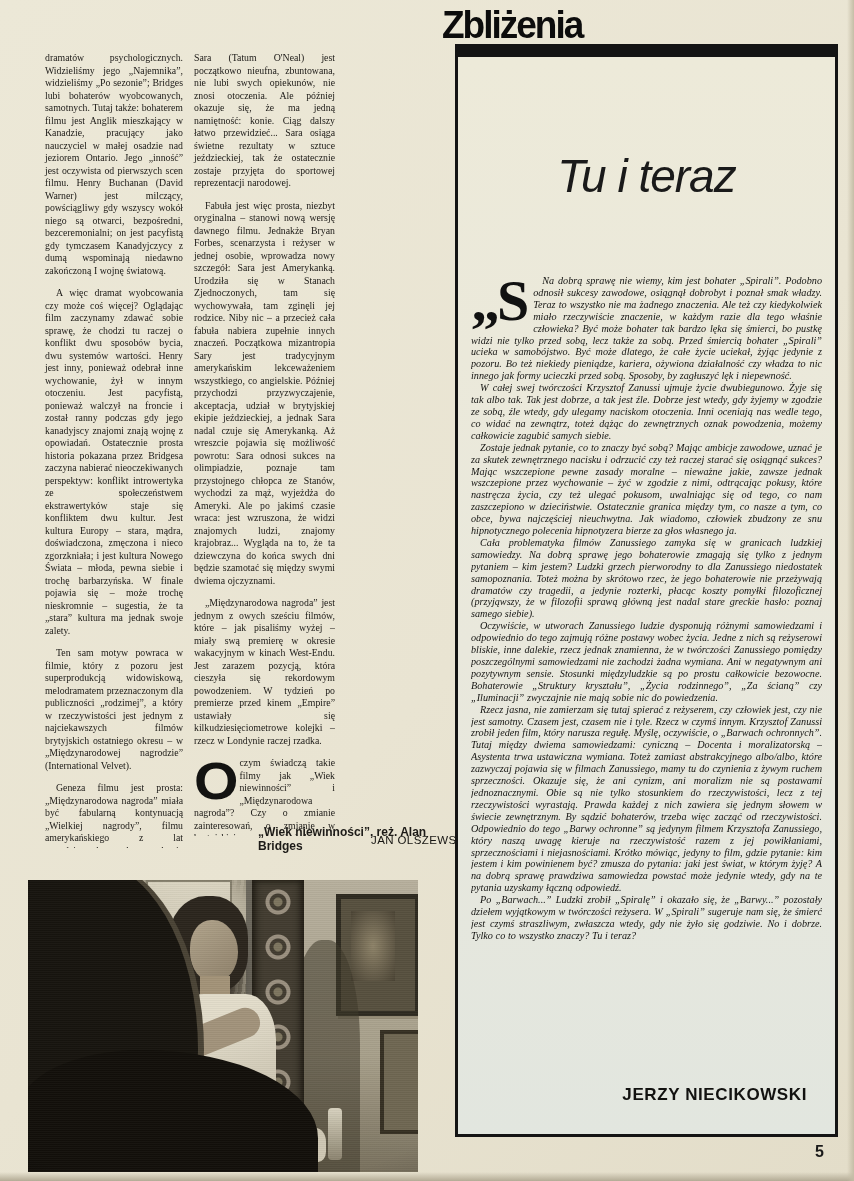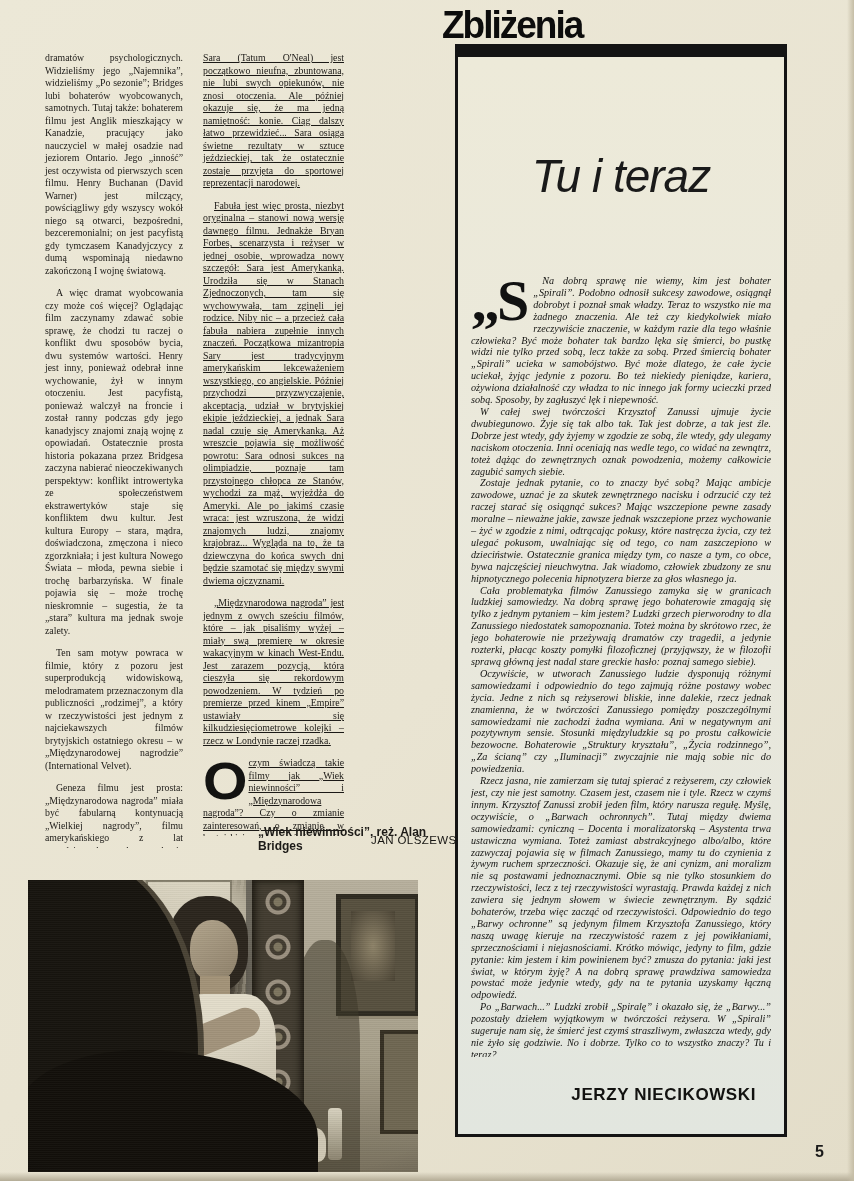--- a/index.html
+++ b/index.html
@@ -20,21 +20,21 @@
     background:linear-gradient(90deg,#0000,#c5bda6);}
   .logo{
     position:absolute;left:442px;top:5px;
     font-family:"Liberation Sans",sans-serif;font-weight:bold;
     font-size:37px;letter-spacing:-2px;color:#0c0c0c;
     transform:scaleY(1.04);
   }
   
   .col{position:absolute;top:42px;overflow:hidden;color:#1b1916;}
   .col-left{left:35px;width:158px;height:806px;}
-  .col-mid{left:193px;width:161px;height:794px;text-decoration:underline;}
+  .col-mid{left:184px;width:161px;height:794px;}
   .para{
     margin:10px;text-align:justify;
     font-size:9.8px;line-height:12.5px;text-indent:11px;
     word-spacing:.2px;
   }
   .col .plist:first-child p:first-child{text-indent:0;}
   .dropcap-o{
     float:left;
     font-family:"Liberation Sans",sans-serif;font-weight:bold;
     font-size:52px;line-height:42px;
@@ -52,21 +52,21 @@
     font-family:"Liberation Sans",sans-serif;font-weight:normal;
     font-size:11.5px;letter-spacing:.4px;color:#161512;margin-left:40px;
   }
   .caption-mid{
     position:absolute;left:258px;top:825px;width:185px;
     font-family:"Liberation Sans",sans-serif;font-weight:bold;
     font-size:12px;color:#1c1a17;
   }
   
   .panel{
-    position:absolute;left:455px;top:44px;width:332px;height:1093px;
+    position:absolute;left:455px;top:44px;width:383px;height:1093px;
     box-sizing:border-box;
     border:3px solid #141414;border-top:13px solid #141414;
     background:linear-gradient(#edead9 0%,#e9e8dc 55%,#e2e6df 100%);
   }
   .panel-title{
     padding-top:92px;text-align:center;
     font-family:"Liberation Sans",sans-serif;font-style:italic;
     font-size:46px;letter-spacing:-1px;color:#1a1a1a;
   }
   .panel-body{

